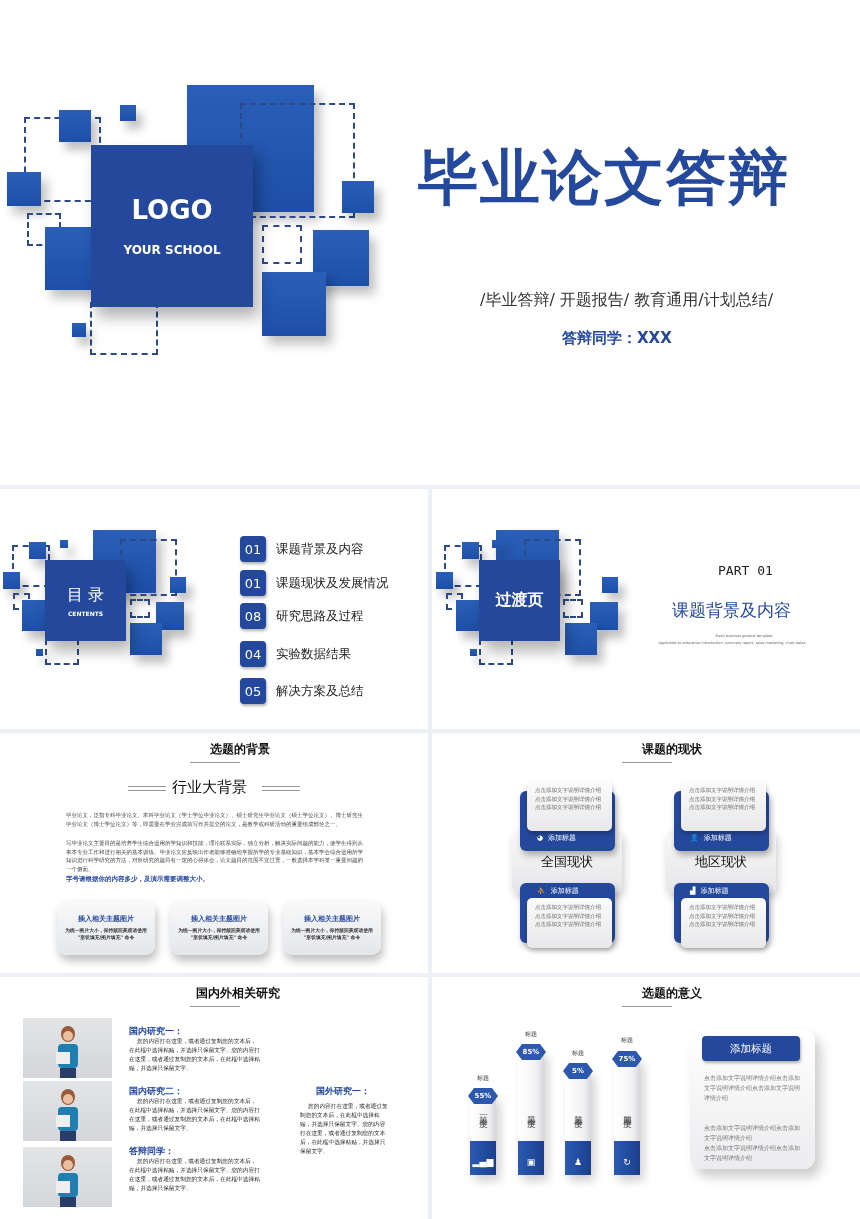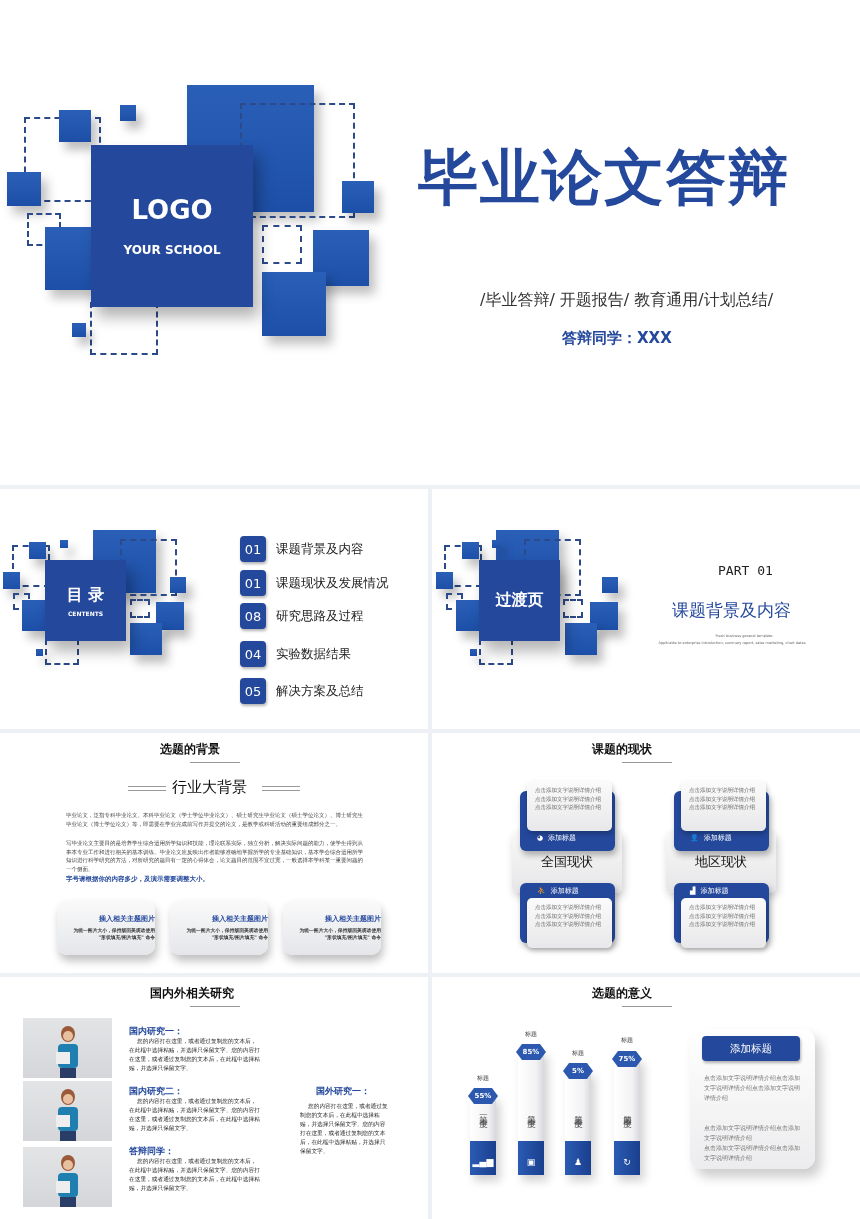--- a/index.html
+++ b/index.html
@@ -7,24 +7,24 @@
 .slide{position:absolute;background:#fff;overflow:hidden}
 .blue{background:linear-gradient(180deg,#2a5fb8 0%,#1d4fa8 100%)}
 .sq{position:absolute;box-shadow:6px 8px 10px rgba(0,0,0,.25)}
 .dash{position:absolute;border:2px dashed #2c4a8a}
 .main-sq{position:absolute;background:#24489c;box-shadow:6px 10px 14px rgba(0,0,0,.3);color:#fff;display:flex;flex-direction:column;align-items:center;justify-content:center}
 .title-big{position:absolute;color:#24489c;font-weight:bold;font-family:"DejaVu Sans",sans-serif;letter-spacing:2px}
 .mono{font-family:"DejaVu Sans Mono","Liberation Mono",monospace}
 .toc-item{position:absolute;display:flex;align-items:center;left:240px}
 .toc-num{width:26px;height:26px;background:#24489c;color:#fff;border-radius:4px;font-size:13px;display:flex;align-items:center;justify-content:center;box-shadow:1px 2px 3px rgba(0,0,0,.3)}
 .toc-label{margin-left:10px;font-size:12.5px;color:#222}
-.sec-title{position:absolute;font-size:12px;font-weight:bold;color:#111;text-align:left}
+.sec-title{position:absolute;font-size:12px;font-weight:bold;color:#111;text-align:right}
 .sec-title:after{content:"";display:block;width:50px;height:1px;background:#999;margin:4px auto 0}
 .small{font-size:5.5px;line-height:8.5px;color:#444}
-.card{position:absolute;background:linear-gradient(180deg,#fafafa,#e4e6ea);border-radius:10px;box-shadow:2px 6px 8px rgba(0,0,0,.25);text-align:right}
+.card{position:absolute;background:linear-gradient(180deg,#fafafa,#e4e6ea);border-radius:10px;box-shadow:2px 6px 8px rgba(0,0,0,.25);text-align:center}
 .card-title{font-size:7px;font-weight:bold;color:#24489c;margin-top:14px}
 .card-sub{font-size:4.8px;line-height:7px;color:#333;font-weight:bold;margin-top:3px}
 .st-blue{position:absolute;width:95px;height:60px;background:#24489c;border-radius:6px;box-shadow:2px 4px 6px rgba(0,0,0,.3)}
 .st-note{position:absolute;width:85px;height:50px;background:linear-gradient(180deg,#fbfbfb,#e8e8ea);border-radius:5px;box-shadow:1px 3px 5px rgba(0,0,0,.25);padding:5px 8px;font-size:5.5px;line-height:8.5px;color:#666}
 .st-label{position:absolute;color:#fff;font-size:7px;display:flex;align-items:center}
 .st-center{position:absolute;width:110px;height:62px;background:linear-gradient(180deg,#f8f8f8,#e6e6e8);border-radius:6px;box-shadow:2px 4px 8px rgba(0,0,0,.2);display:flex;align-items:center;justify-content:center;font-size:13px;color:#111}
 .photo{position:absolute;width:89px;height:60px;background:linear-gradient(180deg,#e2e4e6,#d4d6d9);overflow:hidden}
 .research-h{position:absolute;font-size:9px;color:#24489c;font-weight:bold}
 .research-t{position:absolute;font-size:5.7px;line-height:9px;color:#222}
 .bar{position:absolute;width:26px;background:linear-gradient(90deg,#fff 0%,#f2f2f4 70%,#d8d8dc 100%);box-shadow:4px 6px 10px rgba(0,0,0,.18)}
@@ -70,21 +70,21 @@
   <div class="sq blue" style="left:3px;top:83px;width:17px;height:17px"></div>
   <div class="dash" style="left:13px;top:104px;width:17px;height:17px"></div>
   <div class="sq blue" style="left:22px;top:111px;width:25px;height:31px"></div>
   <div class="sq blue" style="left:170px;top:88px;width:16px;height:16px"></div>
   <div class="dash" style="left:130px;top:110px;width:20px;height:19px"></div>
   <div class="sq blue" style="left:156px;top:113px;width:28px;height:28px"></div>
   <div class="sq blue" style="left:130px;top:134px;width:32px;height:32px"></div>
   <div class="dash" style="left:45px;top:150px;width:34px;height:26px"></div>
   <div class="sq blue" style="left:36px;top:160px;width:7px;height:7px"></div>
   <div class="main-sq" style="left:45px;top:71px;width:81px;height:81px">
-    <div style="font-size:16px;font-weight:bold;margin-bottom:4px">目 录</div>
+    <div style="font-size:16px;font-weight:normal;margin-bottom:4px">目 录</div>
     <div style="font-size:6px;font-weight:bold">CENTENTS</div>
   </div>
   <div class="toc-item" style="top:47px">
       <div class="toc-num">01</div>
       <div class="toc-label">课题背景及内容</div>
     </div>
   <div class="toc-item" style="top:81px">
       <div class="toc-num">01</div>
       <div class="toc-label">课题现状及发展情况</div>
     </div>

